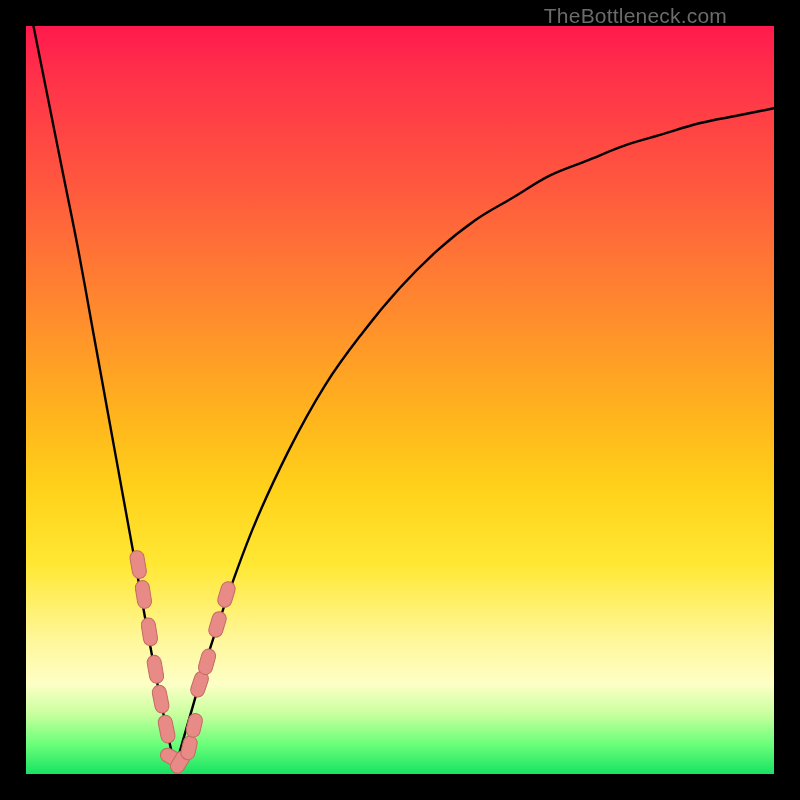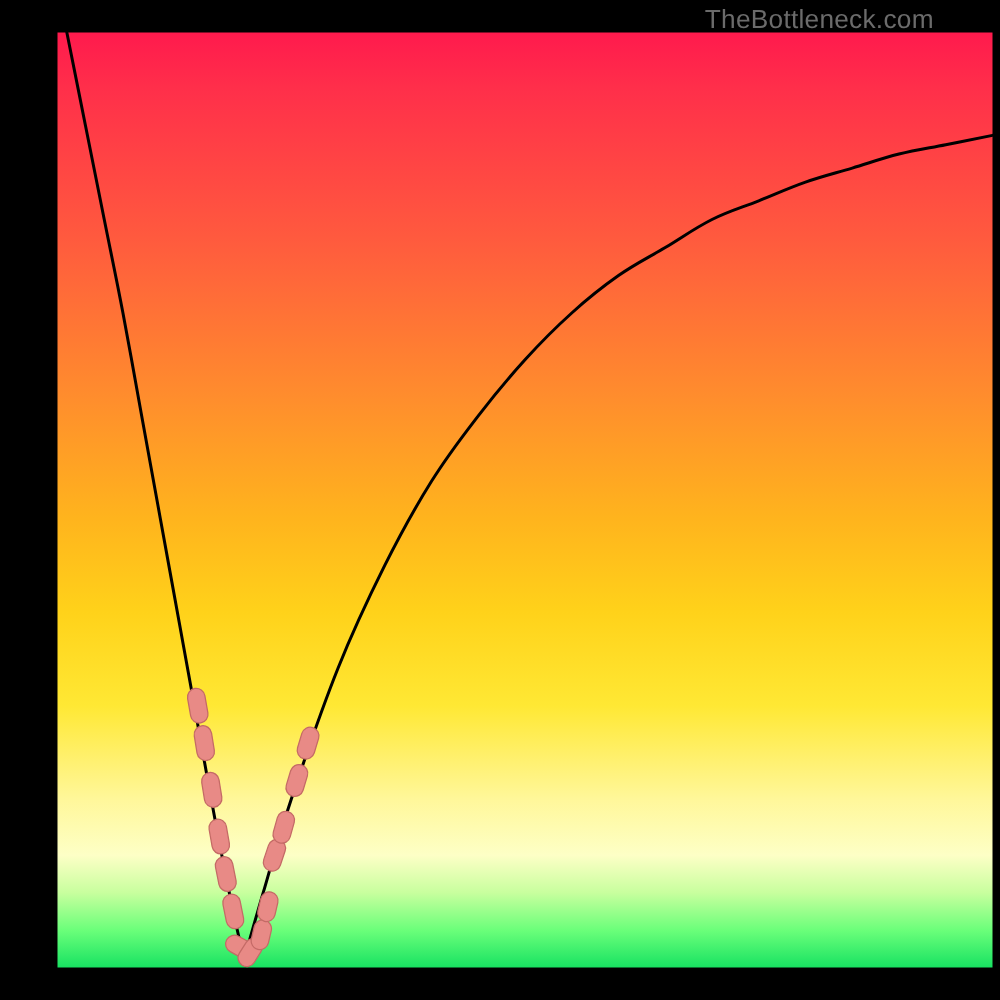--- a/index.html
+++ b/index.html
@@ -11,21 +11,20 @@
     background: #000;
     font-family: Arial, Helvetica, sans-serif;
   }
   .frame {
     position: absolute;
     left: 0;
     top: 0;
     width: 739px;
     height: 800px;
     background: #000;
-    margin-left: 20px;
   }
   .plot {
     position: absolute;
     left: 26px;
     top: 26px;
     width: 748px;
     height: 748px;
     
     background: linear-gradient(
       to bottom,

